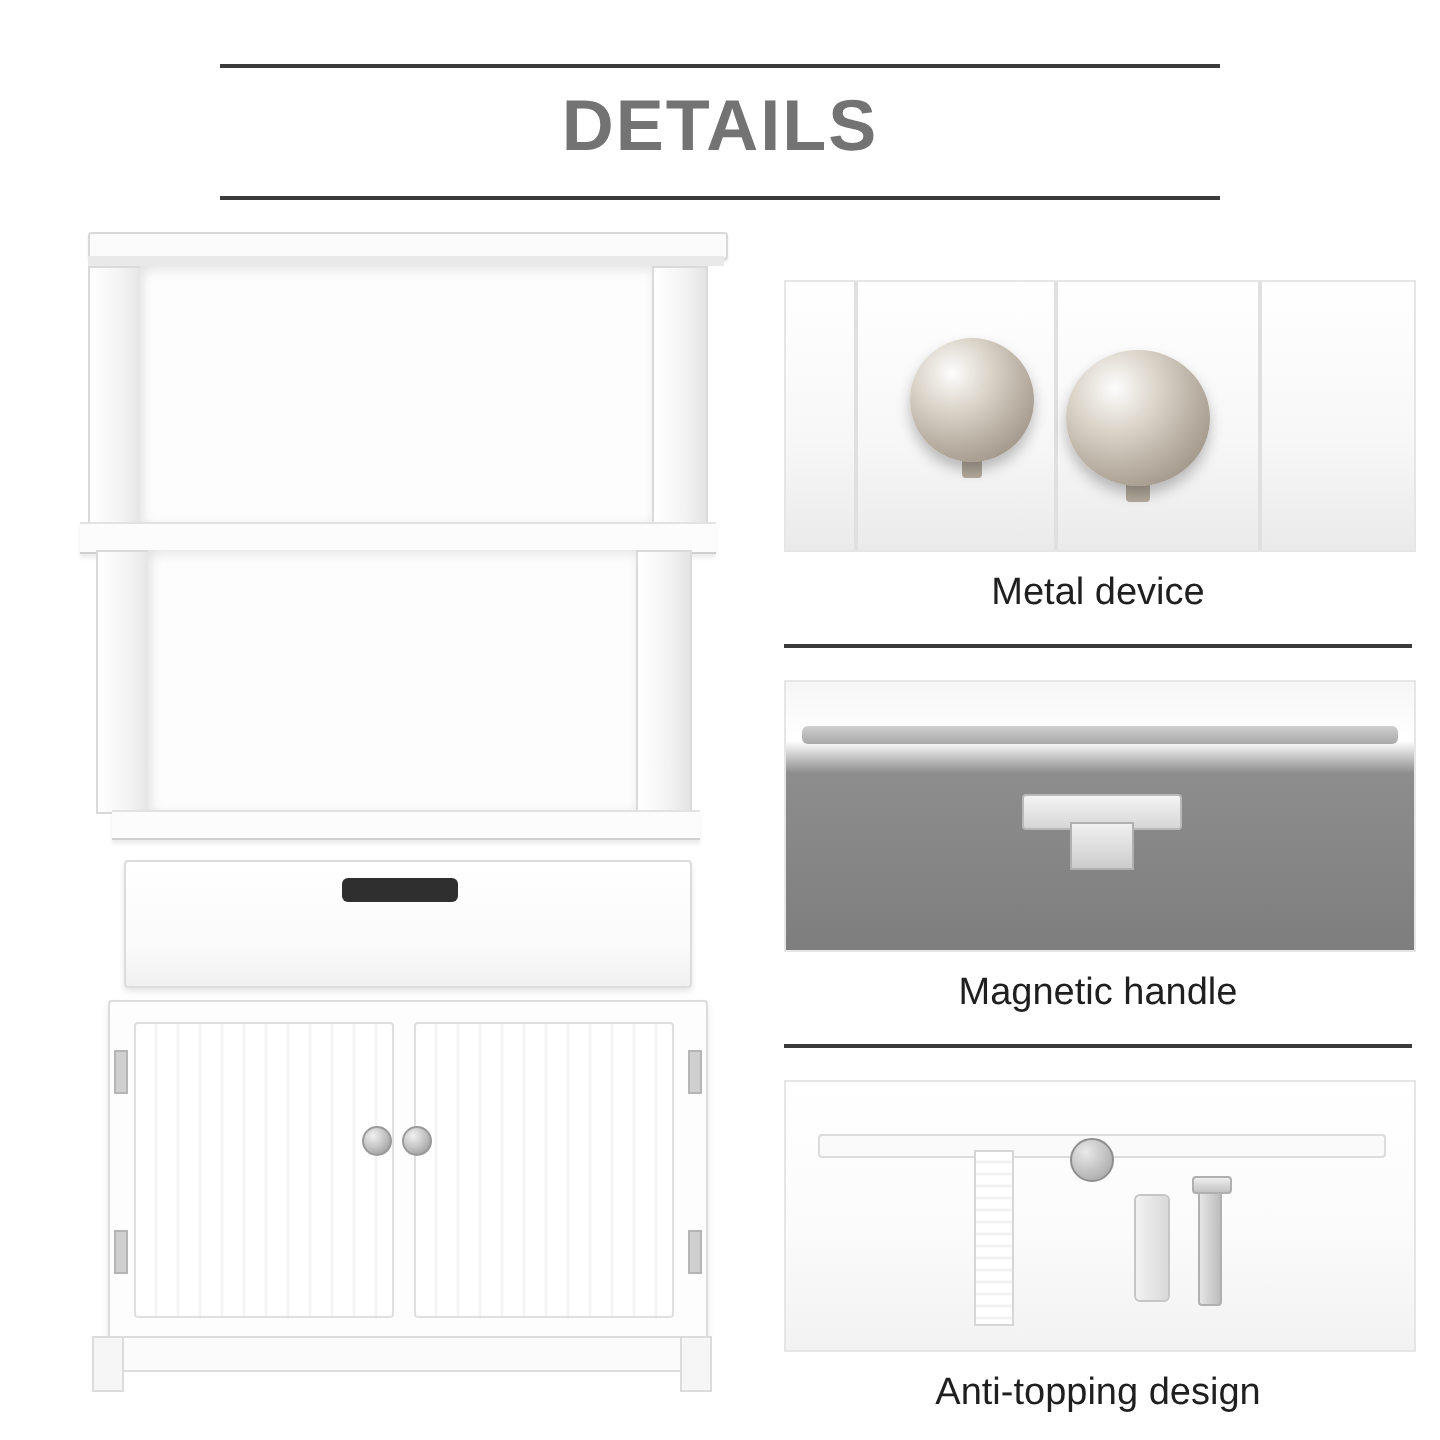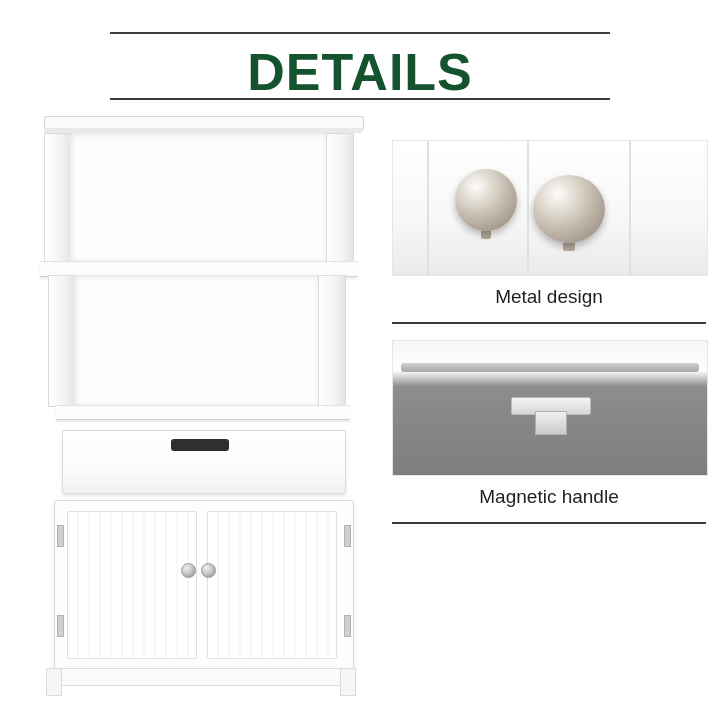--- a/index.html
+++ b/index.html
@@ -37,24 +37,24 @@
     background: #3b3b3b;
   }
   .rule.top { top: 18px; }
   .rule.bottom { top: 84px; }
   .title {
     position: absolute;
     left: 0;
     top: 28px;
     width: 720px;
     text-align: center;
-    font-size: 52px;
+    font-size: 36px;
     font-weight: bold;
     letter-spacing: 1px;
-    color: #14532d;
+    color: #737373;
   }
 
   
   .main-photo {
     position: absolute;
     left: 14px;
     top: 100px;
     width: 360px;
     height: 600px;
     background: #ffffff;
@@ -402,29 +402,40 @@
     <div class="photo">
       <div class="handle-bg"></div>
       <div class="panel-line" style="left:34px;"></div>
       <div class="panel-line" style="left:134px;"></div>
       <div class="panel-line" style="left:236px;"></div>
       <div class="knob-stem" style="left:88px; top:84px; width:10px; height:14px;"></div>
       <div class="knob-stem" style="left:170px; top:96px; width:12px; height:14px;"></div>
       <div class="knob-big kb1"></div>
       <div class="knob-big kb2"></div>
     </div>
-    <div class="caption">Metal design</div>
+    <div class="caption">Metal device</div>
   </div>
   <div class="card-divider" style="top:322px;"></div>
 
   <div class="detail-card" style="top:340px;">
     <div class="photo">
       <div class="mag-bg"></div>
       <div class="mag-rail"></div>
       <div class="mag-plate"></div>
       <div class="mag-body"></div>
     </div>
     <div class="caption">Magnetic handle</div>
   </div>
   <div class="card-divider" style="top:522px;"></div>
 
+  <div class="detail-card" style="top:540px;">
+    <div class="photo">
+      <div class="anti-bg"></div>
+      <div class="anti-top-edge"></div>
+      <div class="strap"></div>
+      <div class="screw-head"></div>
+      <div class="anchor"></div>
+      <div class="screw"></div>
+    </div>
+    <div class="caption">Anti-topping design</div>
+  </div>
 
 </div>
 
 </body></html>

